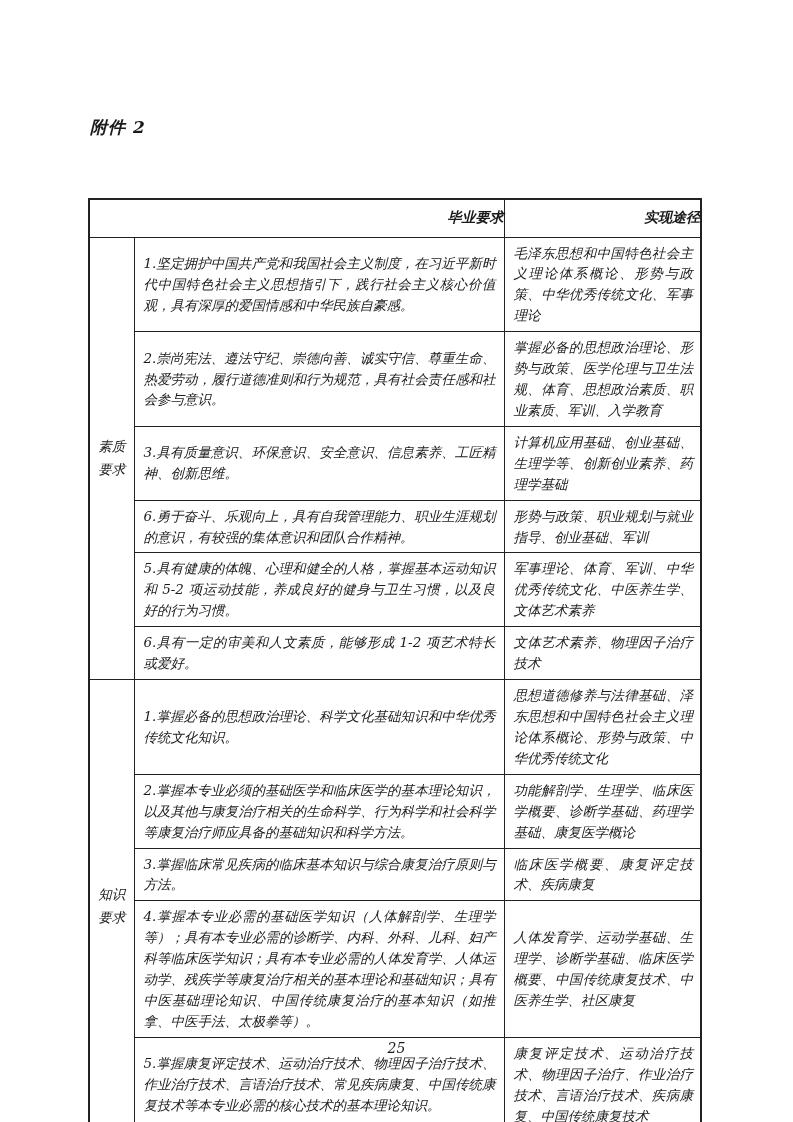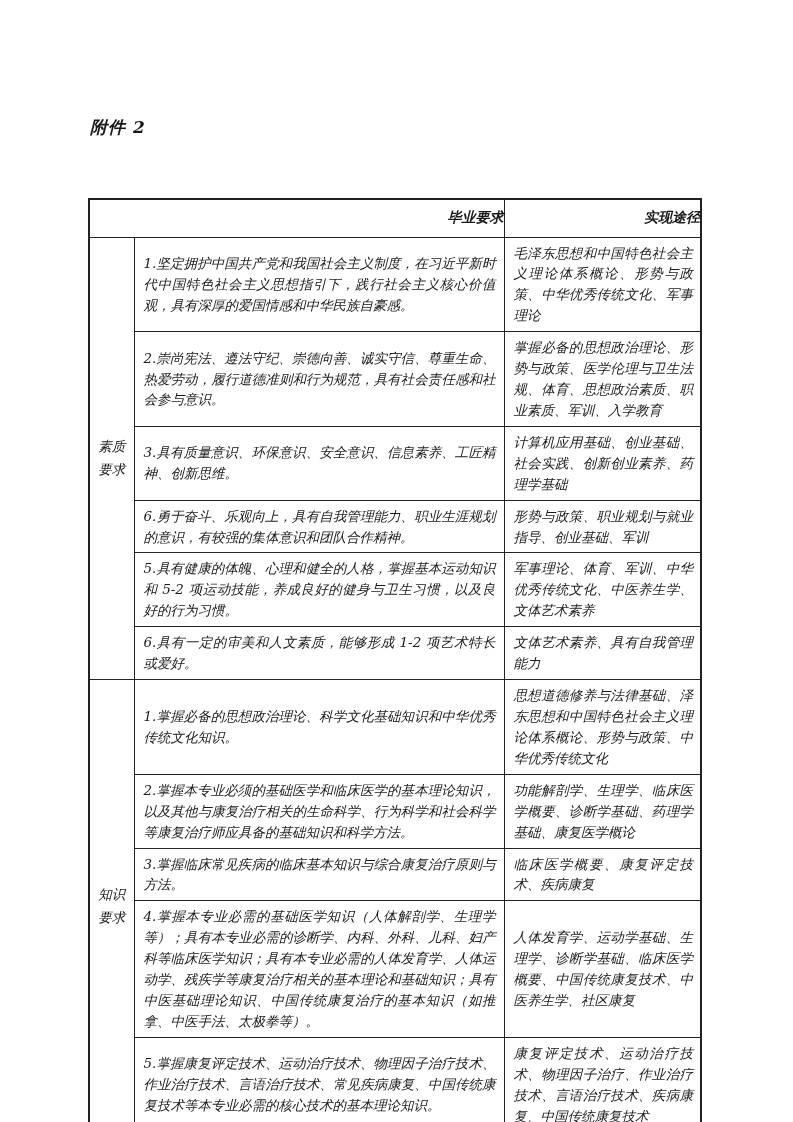--- a/index.html
+++ b/index.html
@@ -110,33 +110,33 @@
         <td class="group" rowspan="6">素质要求</td>
         <td class="req">1.坚定拥护中国共产党和我国社会主义制度，在习近平新时代中国特色社会主义思想指引下，践行社会主义核心价值观，具有深厚的爱国情感和中华民族自豪感。</td>
         <td class="path">毛泽东思想和中国特色社会主义理论体系概论、形势与政策、中华优秀传统文化、军事理论</td>
       </tr>
       <tr style="height:78px">
         <td class="req">2.崇尚宪法、遵法守纪、崇德向善、诚实守信、尊重生命、热爱劳动，履行道德准则和行为规范，具有社会责任感和社会参与意识。</td>
         <td class="path">掌握必备的思想政治理论、形势与政策、医学伦理与卫生法规、体育、思想政治素质、职业素质、军训、入学教育</td>
       </tr>
       <tr style="height:62px">
         <td class="req">3.具有质量意识、环保意识、安全意识、信息素养、工匠精神、创新思维。</td>
-        <td class="path">计算机应用基础、创业基础、社会实践、创新创业素养、药理学基础</td>
+        <td class="path">计算机应用基础、创业基础、生理学等、创新创业素养、药理学基础</td>
       </tr>
       <tr style="height:50px">
         <td class="req">6.勇于奋斗、乐观向上，具有自我管理能力、职业生涯规划的意识，有较强的集体意识和团队合作精神。</td>
         <td class="path">形势与政策、职业规划与就业指导、创业基础、军训</td>
       </tr>
       <tr style="height:64px">
         <td class="req">5.具有健康的体魄、心理和健全的人格，掌握基本运动知识和 5-2 项运动技能，养成良好的健身与卫生习惯，以及良好的行为习惯。</td>
         <td class="path">军事理论、体育、军训、中华优秀传统文化、中医养生学、文体艺术素养</td>
       </tr>
       <tr style="height:46px">
         <td class="req">6.具有一定的审美和人文素质，能够形成 1-2 项艺术特长或爱好。</td>
-        <td class="path">文体艺术素养、具有自我管理能力</td>
+        <td class="path">文体艺术素养、物理因子治疗技术</td>
       </tr>
 
       <tr style="height:84px">
         <td class="group" rowspan="5">知识要求</td>
         <td class="req">1.掌握必备的思想政治理论、科学文化基础知识和中华优秀传统文化知识。</td>
         <td class="path">思想道德修养与法律基础、泽东思想和中国特色社会主义理论体系概论、形势与政策、中华优秀传统文化</td>
       </tr>
       <tr style="height:66px">
         <td class="req">2.掌握本专业必须的基础医学和临床医学的基本理论知识，以及其他与康复治疗相关的生命科学、行为科学和社会科学等康复治疗师应具备的基础知识和科学方法。</td>
         <td class="path">功能解剖学、生理学、临床医学概要、诊断学基础、药理学基础、康复医学概论</td>
@@ -149,14 +149,15 @@
         <td class="req">4.掌握本专业必需的基础医学知识（人体解剖学、生理学等）；具有本专业必需的诊断学、内科、外科、儿科、妇产科等临床医学知识；具有本专业必需的人体发育学、人体运动学、残疾学等康复治疗相关的基本理论和基础知识；具有中医基础理论知识、中国传统康复治疗的基本知识（如推拿、中医手法、太极拳等）。</td>
         <td class="path">人体发育学、运动学基础、生理学、诊断学基础、临床医学概要、中国传统康复技术、中医养生学、社区康复</td>
       </tr>
       <tr style="height:88px">
         <td class="req">5.掌握康复评定技术、运动治疗技术、物理因子治疗技术、作业治疗技术、言语治疗技术、常见疾病康复、中国传统康复技术等本专业必需的核心技术的基本理论知识。</td>
         <td class="path">康复评定技术、运动治疗技术、物理因子治疗、作业治疗技术、言语治疗技术、疾病康复、中国传统康复技术</td>
       </tr>
     </tbody>
   </table>
 
+  <div class="page-number">25</div>
 
 </div>
 
 </body></html>

